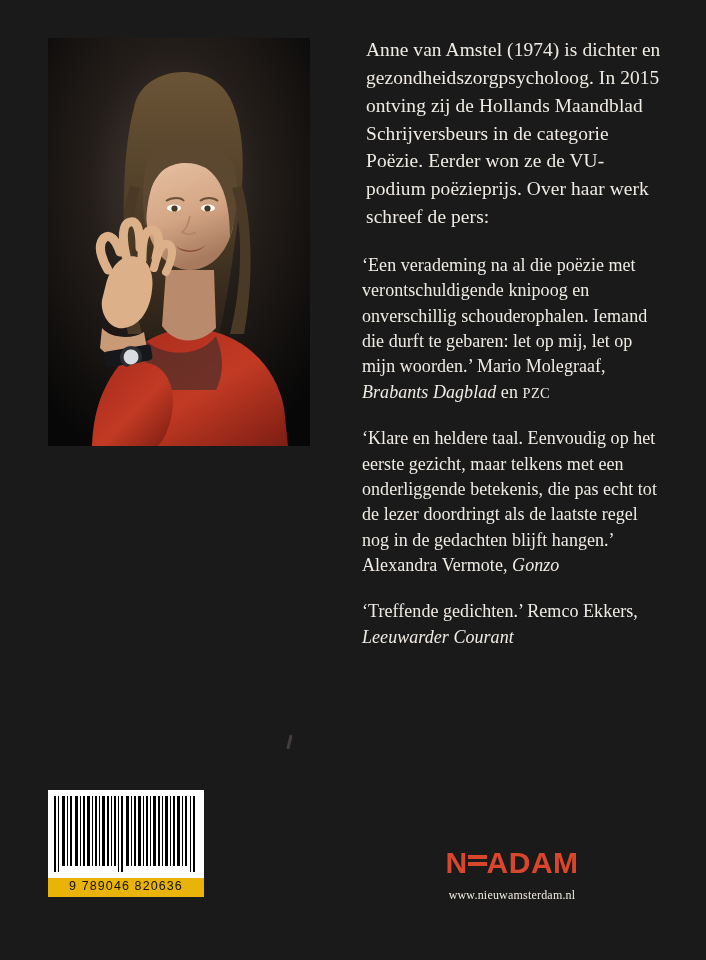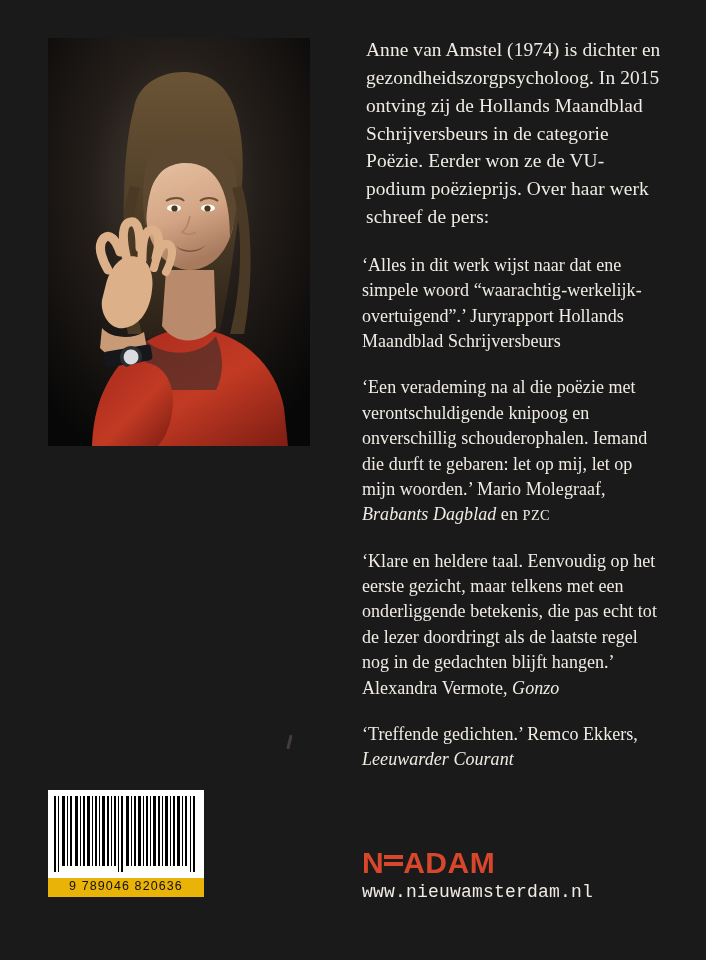--- a/index.html
+++ b/index.html
@@ -87,21 +87,21 @@
     padding: 1px 0 4px 0;
     box-sizing: border-box;
   }
 
   
   .publisher {
     position: absolute;
     left: 362px;
     top: 848px;
     width: 300px;
-    text-align: left;
+    text-align: center;
   }
   .logo {
     color: #d8472b;
     font-family: "Liberation Sans", sans-serif;
     font-weight: bold;
     font-size: 30px;
     letter-spacing: .5px;
     line-height: 1;
     display: inline-block;
   }
@@ -112,25 +112,24 @@
     vertical-align: 0.12em;
   }
   .logo .eq i {
     display: block;
     height: 4px;
     background: #d8472b;
     margin: 3px 0;
     width: 19px;
   }
   .pub-url {
-    margin-top: 4px;
+    margin-top: 10px;
     color: #f0ebe4;
-    font-size: 18px;
+    font-size: 12px;
     letter-spacing: .2px;
-    font-family: Liberation Mono, monospace;
   }
 
   
   .faint-mark {
     position: absolute;
     left: 288px;
     top: 735px;
     width: 3px;
     height: 14px;
     background: #4a4442;
@@ -210,21 +209,20 @@
 
       <rect x="0" y="0" width="262" height="408" fill="none"></rect>
       <path d="M0 0 H262 V408 H0 Z" fill="none"></path>
     </svg>
   </div>
 
   <div class="textcol">
 
     <p class="bio">Anne van Amstel (1974) is dichter en gezondheidszorgpsycholoog. In 2015 ontving zij de Hollands Maandblad Schrijversbeurs in de categorie Poëzie. Eerder won ze de VU-podium poëzieprijs. Over haar werk schreef de pers:</p>
 
-    <p class="quote">‘Alles in dit werk wijst naar dat ene simpele woord “waarachtig-werkelijk-overtuigend”.’ Juryrapport Hollands Maandblad Schrijversbeurs</p>
 
     <p class="quote">
       <span>‘Een verademing na al die poëzie met verontschuldigende knipoog en onverschillig schouderophalen. Iemand die durft te gebaren: let op mij, let op mijn woorden.’ Mario Molegraaf, </span><span class="ital">Brabants Dagblad</span><span> en </span><span class="sc">PZC</span>
     </p>
 
     <p class="quote">
       <span>‘Klare en heldere taal. Eenvoudig op het eerste gezicht, maar telkens met een onderliggende betekenis, die pas echt tot de lezer doordringt als de laatste regel nog in de gedachten blijft hangen.’ Alexandra Vermote, </span><span class="ital">Gonzo</span>
     </p>
 
     <p class="quote">

